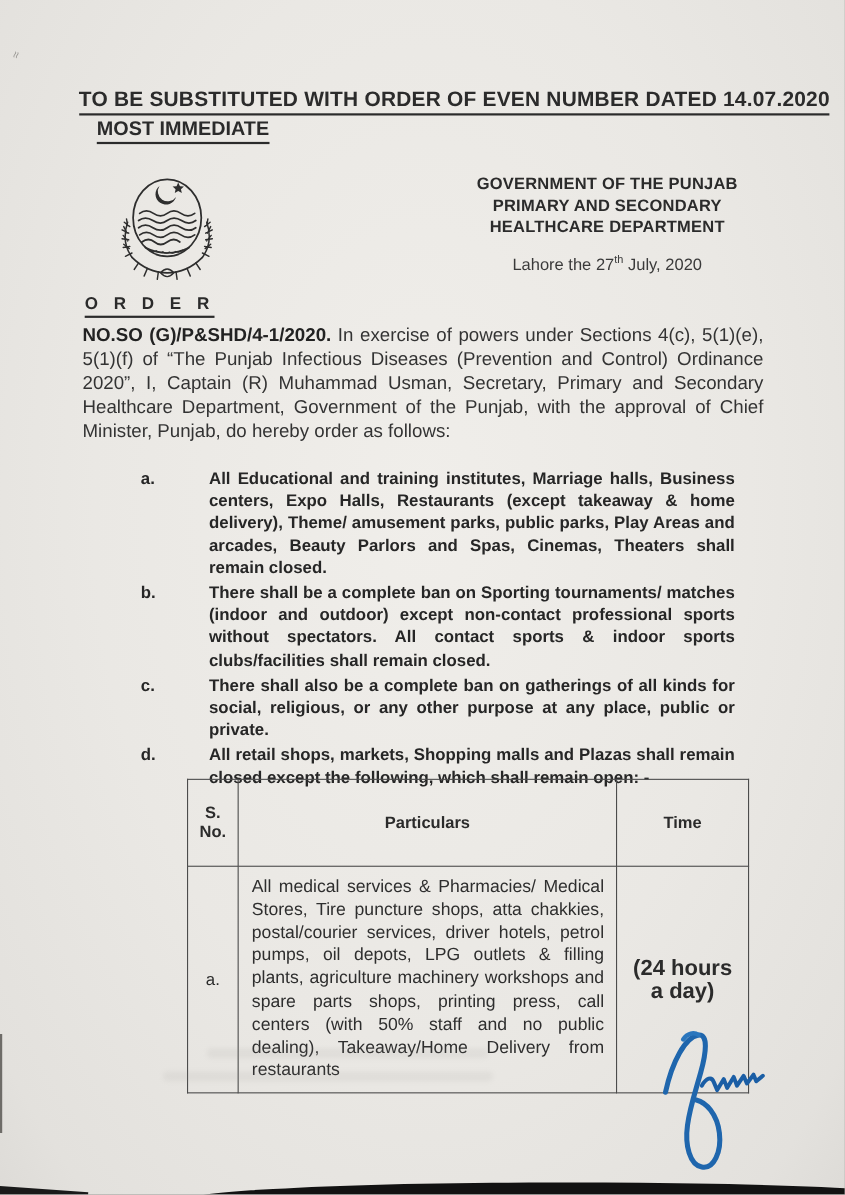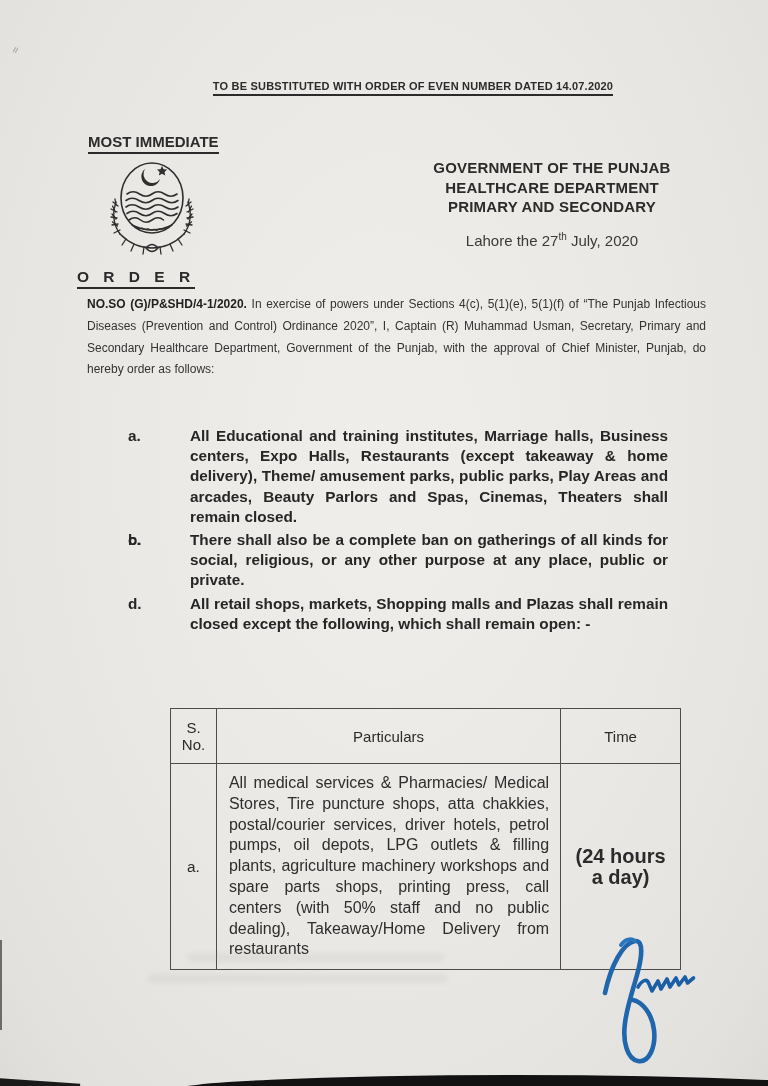--- a/index.html
+++ b/index.html
@@ -14,68 +14,68 @@
     color: #2b2b2b;
     background: radial-gradient(ellipse at 50% 42%, #f0eeea 0%, #eae8e4 55%, #e3e1dd 90%, #dddbd7 100%);
   }
   .scan-mark {
     position: absolute; left: 12px; top: 44px;
     color: #95938f; font-size: 11px; transform: rotate(-72deg);
   }
   .top-note {
     position: absolute; top: 80px; left: 0; width: 100%;
     text-align: center; padding-left: 58px;
-    font-size: 11px; font-weight: bold; letter-spacing: 0.2px;
+    font-size: 19px; font-weight: bold; letter-spacing: 0.2px;
   }
   .top-note span, .most-immediate span, .order-heading span {
     border-bottom: 2px solid #2b2b2b; padding-bottom: 2px;
   }
   .most-immediate {
-    position: absolute; top: 133px; left: 88px;
-    font-size: 15px; font-weight: bold;
+    position: absolute; top: 107px; left: 88px;
+    font-size: 18px; font-weight: bold;
   }
   .crest {
     position: absolute; left: 96px; top: 156px;
     width: 112px; height: 104px;
   }
   .dept-col {
     position: absolute; left: 408px; top: 158px; width: 288px;
     text-align: center;
   }
   .dept-line { font-size: 15px; font-weight: bold; line-height: 19.5px; letter-spacing: 0.2px; }
   .dateline { margin-top: 14px; font-size: 15px; color: #3a3a3a; }
   .dateline sup { font-size: 10px; margin-top: 44px; }
   .order-heading {
     position: absolute; top: 268px; left: 77px;
     font-size: 15.5px; font-weight: bold; letter-spacing: 5px;
   }
   .intro {
-    position: absolute; top: 294px; left: 87px; width: 619px;
-    font-size: 12px; line-height: 21.8px; text-align: justify;
+    position: absolute; top: 294px; left: 75px; width: 619px;
+    font-size: 17px; line-height: 21.8px; text-align: justify;
     color: #333;
   }
   .intro .ref { font-weight: bold; color: #222; }
   .clauses {
     position: absolute; top: 426px; left: 128px; width: 540px;
     list-style: none;
   }
   .clauses li {
     position: relative; padding-left: 62px;
     font-size: 15.3px; font-weight: bold; line-height: 20.2px;
     text-align: justify; margin-bottom: 3px; color: #262626;
   }
   .clauses li .label { position: absolute; left: 0; top: 0; font-weight: bold; }
   .order-table {
     position: absolute; top: 708px; left: 170px; width: 511px;
     border-collapse: collapse; background: transparent;
   }
   .order-table th, .order-table td {
     border: 1.4px solid #4c4c4c; vertical-align: middle;
   }
-  .order-table th { font-size: 15px; font-weight: normal; padding: 10px 4px; margin-left: 28px; }
+  .order-table th { font-size: 15px; font-weight: bold; padding: 22px 4px; margin-left: 28px; }
   .col-sno { width: 46px; }
   .col-part { width: 345px; }
   .col-time { width: 120px; }
   .cell-sno { text-align: center; font-size: 15.3px; padding: 4px; }
   .cell-part {
     font-size: 16px; line-height: 20.8px; text-align: justify;
     padding: 9px 11px 9px 12px; color: #2e2e2e;
   }
   .cell-time {
     text-align: center; font-weight: bold; font-size: 20px;
@@ -140,38 +140,39 @@
       <path d="M90 50 l5 -4 M91 56 l6 -3 M91 62 l6 -1 M90 68 l6 1 M88 74 l6 3 M92 49 l1 -6 M92.5 56 l3 -6 M92 63 l4 -5 M90.5 70 l5 -4" stroke-width="1.3"></path>
 
       <path d="M24 78 q 14 14 32 14 q 18 0 32 -14" stroke-width="1.5"></path>
       <path d="M30 83 l-4 6 M38 88 l-3 7 M48 91 l-1 7 M64 91 l1 7 M74 88 l3 7 M82 83 l4 6" stroke-width="1.3"></path>
       <path d="M50 92 q 6 -7 12 0 q -6 7 -12 0 Z" stroke-width="1.3"></path>
     </svg>
   </div>
 
   <div class="dept-col">
     <div class="dept-line">GOVERNMENT OF THE PUNJAB</div>
+    <div class="dept-line">PRIMARY AND SECONDARY</div>
     <div class="dept-line">HEALTHCARE DEPARTMENT</div>
-    <div class="dept-line">PRIMARY AND SECONDARY</div>
     <div class="dateline"><span>Lahore the 27</span><sup>th</sup><span> July, 2020</span></div>
   </div>
 
   <div class="order-heading">
     <span>O R D E R</span>
   </div>
 
   <p class="intro"><span class="ref">NO.SO (G)/P&amp;SHD/4-1/2020.</span><span> In exercise of powers under Sections 4(c), 5(1)(e), 5(1)(f) of “The Punjab Infectious Diseases (Prevention and Control) Ordinance 2020”, I, Captain (R) Muhammad Usman, Secretary, Primary and Secondary Healthcare Department, Government of the Punjab, with the approval of Chief Minister, Punjab, do hereby order as follows:</span></p>
 
   <ol class="clauses">
     <li>
       <span class="label">a.</span>
       <span>All Educational and training institutes, Marriage halls, Business centers, Expo Halls, Restaurants (except takeaway &amp; home delivery), Theme/ amusement parks, public parks, Play Areas and arcades, Beauty Parlors and Spas, Cinemas, Theaters shall remain closed.</span>
     </li>
     <li>
       <span class="label">b.</span>
+      <span>There shall be a complete ban on Sporting tournaments/ matches (indoor and outdoor) except non-contact professional sports without spectators. All contact sports &amp; indoor sports clubs/facilities shall remain closed.</span>
     </li>
     <li>
       <span class="label">c.</span>
       <span>There shall also be a complete ban on gatherings of all kinds for social, religious, or any other purpose at any place, public or private.</span>
     </li>
     <li>
       <span class="label">d.</span>
       <span>All retail shops, markets, Shopping malls and Plazas shall remain closed except the following, which shall remain open: -</span>
     </li>
   </ol>

